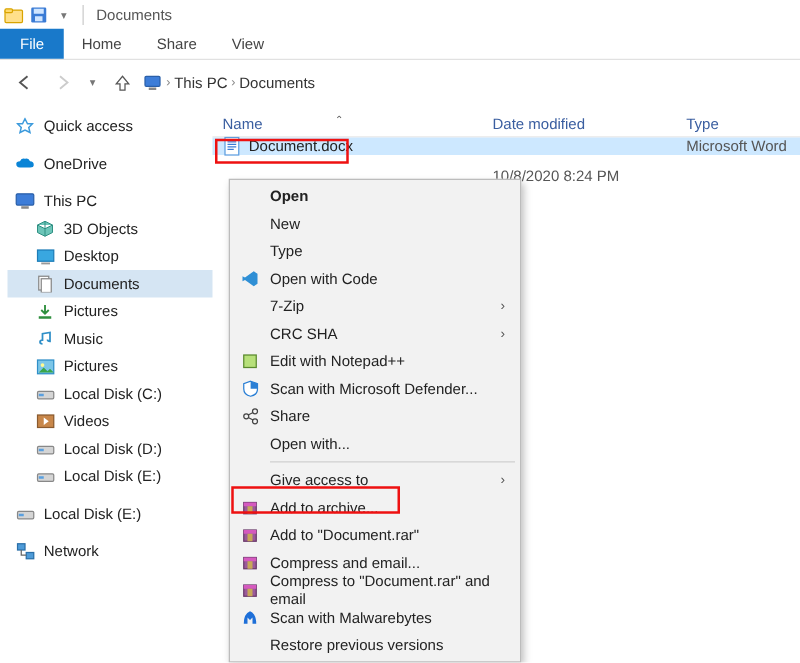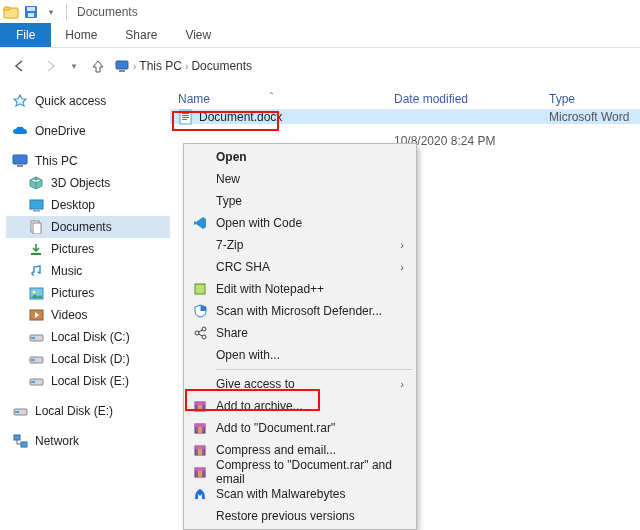--- a/index.html
+++ b/index.html
@@ -197,35 +197,35 @@
           <svg width="15" height="13">
             <rect x="1" y="1" width="13" height="11" fill="#7cc6e8" stroke="#2f8fc8"></rect>
             <circle cx="5" cy="5" r="1.5" fill="#fffa90"></circle>
             <path d="M2 11 L6 7 L9 10 L11 8 L14 11 Z" fill="#3aa64a"></path>
           </svg>
         </span>
       <span>Pictures</span>
     </div>
     <div class="side-item indent">
       <span class="side-icon">
+          <svg width="15" height="11">
+            <rect x="1" y="3" width="13" height="6" rx="1" fill="#d5d5d5" stroke="#888"></rect>
+            <rect x="2" y="5" width="4" height="2" fill="#5aa0e0"></rect>
+          </svg>
+        </span>
+      <span>Local Disk (C:)</span>
+    </div>
+    <div class="side-item indent">
+      <span class="side-icon">
           <svg width="15" height="12">
             <rect x="1" y="1" width="13" height="10" fill="#c8874a" stroke="#8a5a2e"></rect>
             <path d="M6 3 L10 6 L6 9 Z" fill="#fff"></path>
           </svg>
         </span>
       <span>Videos</span>
-    </div>
-    <div class="side-item indent">
-      <span class="side-icon">
-          <svg width="15" height="11">
-            <rect x="1" y="3" width="13" height="6" rx="1" fill="#d5d5d5" stroke="#888"></rect>
-            <rect x="2" y="5" width="4" height="2" fill="#5aa0e0"></rect>
-          </svg>
-        </span>
-      <span>Local Disk (C:)</span>
     </div>
     <div class="side-item indent">
       <span class="side-icon">
           <svg width="15" height="11">
             <rect x="1" y="3" width="13" height="6" rx="1" fill="#d5d5d5" stroke="#888"></rect>
             <rect x="2" y="5" width="4" height="2" fill="#5aa0e0"></rect>
           </svg>
         </span>
       <span>Local Disk (D:)</span>
     </div>

